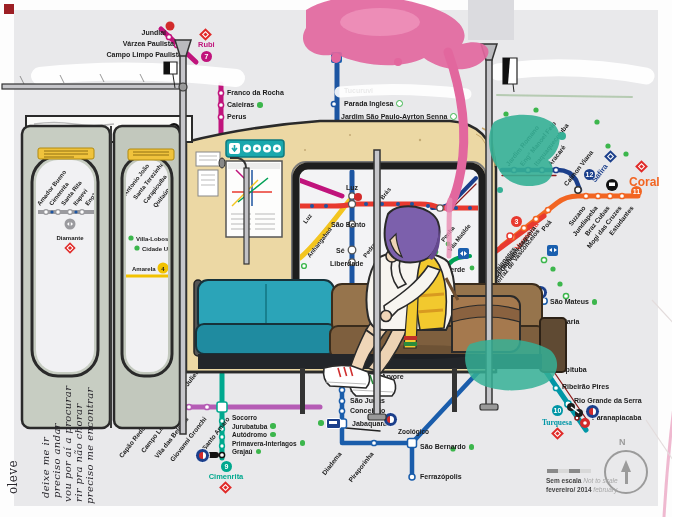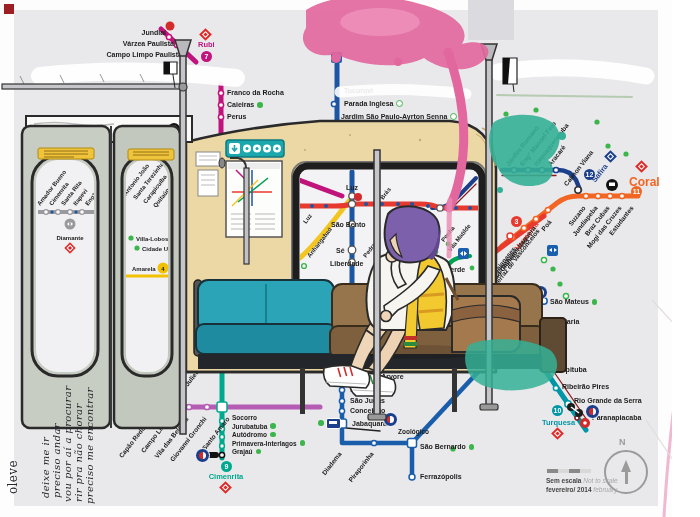--- a/index.html
+++ b/index.html
@@ -220,21 +220,21 @@
         <span>São Mateus</span>
         <span class="gd"></span>
       </div>
     <div class="lbl" style="left:540px;top:318px;">Sônia Maria</div>
     <div class="lbl" style="left:522px;top:337px;font-size:4.5px;color:#888;">Pref. Celso Daniel</div>
     <div class="lbl" style="left:522px;top:342px;font-size:6px;">Santo André</div>
     <div class="lbl" style="left:552px;top:366px;">Guapituba</div>
     <div class="lbl" style="left:562px;top:383px;">Ribeirão Pires</div>
     <div class="lbl" style="left:574px;top:397px;">Rio Grande da Serra</div>
     <div class="badge" style="left:552px;top:405px;background:#0096a6;">10</div>
-    <div class="lbl" style="left:542px;top:419px;color:#0096a6;font-size:7.5px;">Turquesa</div>
+    <div class="lbl" style="left:542px;top:419px;color:#0096a6;font-size:7.5px;font-family:Liberation Serif, serif;">Turquesa</div>
     <div class="cptm" style="left:553px;top:429px;"></div>
     <div class="lbl" style="left:592px;top:414px;">Paranapiacaba</div>
     <div class="tc" style="left:585px;top:404px;"></div>
 
     <div class="lbl" style="left:350px;top:358px;">Vila Mariana</div>
     <div class="lbl" style="left:350px;top:373px;">Praça da Árvore</div>
     <div class="lbl" style="left:350px;top:386px;">Saúde</div>
     <div class="lbl" style="left:350px;top:397px;">São Judas</div>
     <div class="lbl" style="left:350px;top:407px;">Conceição</div>
     <div class="lbl" style="left:352px;top:420px;">Jabaquara</div>

